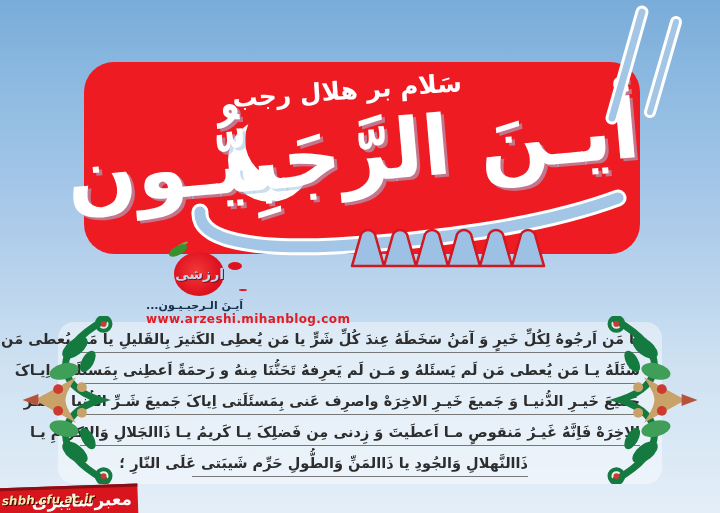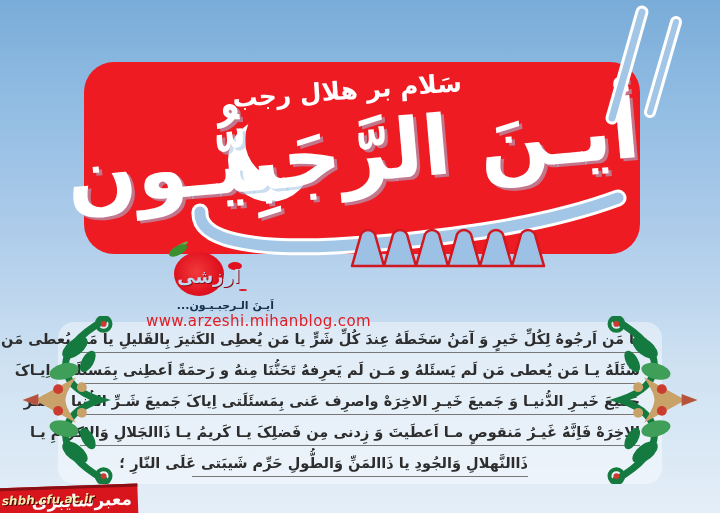--- a/index.html
+++ b/index.html
@@ -35,35 +35,35 @@
   .flourish-overlay{position:absolute;left:0;top:0;width:720px;height:513px;z-index:5;pointer-events:none;}
   
   .logo{position:absolute;left:146px;top:252px;width:128px;z-index:6;}
   .splat{
     position:relative;margin-left:28px;width:50px;height:44px;border-radius:50%;
     background:radial-gradient(circle at 45% 45%,#f13a3a 0%,#e01220 60%,#c60d1a 100%);
     box-shadow:36px -8px 0 -18px #e01220, -8px 18px 0 -20px #e01220,
                44px 16px 0 -21px #e01220, 6px -10px 0 -20px #e01220;
   }
   .splat-text{
-    position:absolute;left:16px;top:14px;width:50px;text-align:left;
-    font-size:18px;font-weight:bold;color:#bdd8ef;direction:rtl;
+    position:absolute;left:0;top:14px;width:50px;text-align:right;
+    font-size:14px;font-weight:bold;color:#bdd8ef;direction:rtl;
     text-shadow:1px 1px 0 #8a0c12;
   }
   .leaf{
     position:absolute;left:-6px;top:-6px;width:20px;height:9px;border-radius:50% 50% 50% 50%;
     background:#3c8f2e;transform:rotate(-28deg);
     box-shadow:6px -3px 0 -3px #6ab04c;
   }
   .logo-caption{
-    margin-top:3px;width:128px;text-align:right;font-size:11px;font-weight:bold;
+    margin-top:3px;width:128px;text-align:left;font-size:11px;font-weight:bold;
     color:#17324d;direction:rtl;white-space:nowrap;
   }
   .logo-url{
-    width:128px;text-align:right;font-size:15px;font-weight:normal;
+    width:128px;text-align:right;font-size:12px;font-weight:bold;
     color:#e11c23;letter-spacing:.4px;white-space:nowrap;
   }
   
   .dua-panel{
     position:absolute;left:58px;top:322px;width:604px;height:162px;
     background:rgba(255,255,255,0.42);border-radius:16px;z-index:1;
   }
   .dua{
     position:absolute;left:80px;top:330px;width:560px;z-index:2;
     direction:rtl;color:#2d2d2d;

